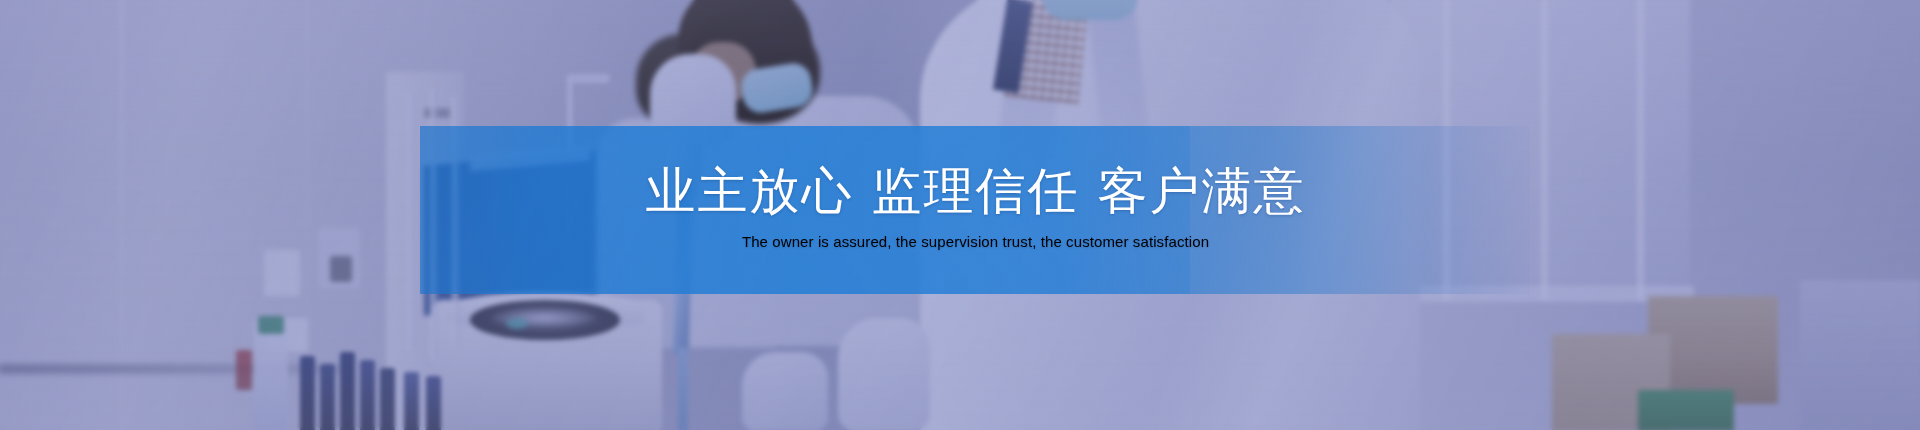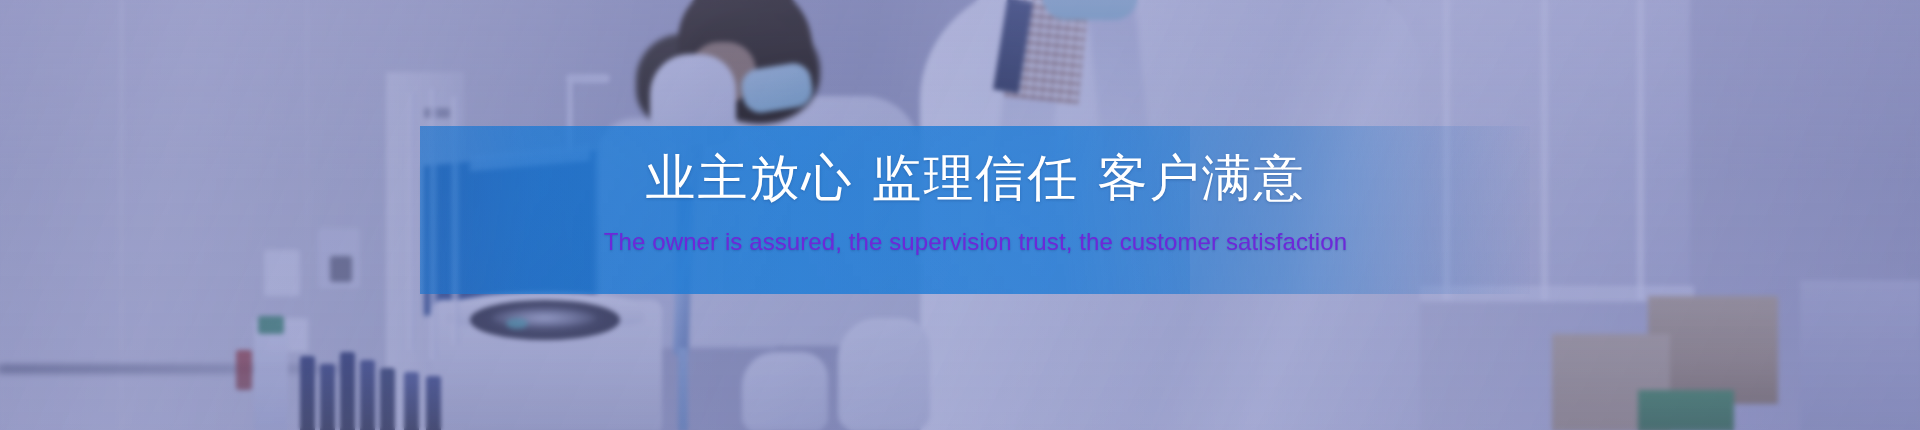--- a/index.html
+++ b/index.html
@@ -476,28 +476,28 @@
     line-height: 1.06;
     letter-spacing: 2px;
     font-weight: 400;
     white-space: nowrap;
     text-shadow: 0 1px 3px rgba(20,60,120,.35);
     margin: 0 0 12px 0;
     font-family: "DejaVu Sans", "Liberation Sans", sans-serif;
   }
 
   .subline {
-    color: #6d28d9;
-    font-size: 24px;
+    color: #000000;
+    font-size: 15px;
     line-height: 1.1;
     letter-spacing: .1px;
     font-weight: 400;
     white-space: nowrap;
     text-shadow: 0 1px 2px rgba(20,60,120,.3);
-    margin: 12px;
+    margin: 4px;
     font-family: "Liberation Sans", "DejaVu Sans", sans-serif;
   }
 </style>
 </head>
 <body>
 
 <div id="banner">
 
   <div class="photo">
 

